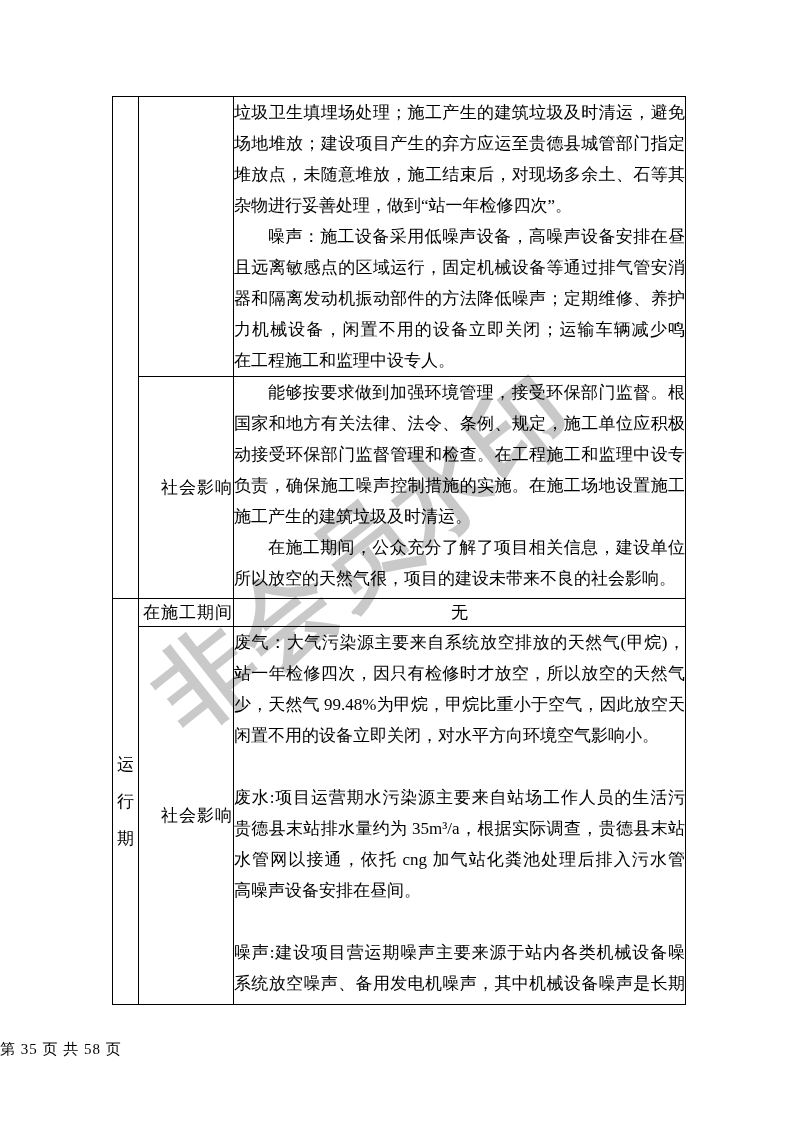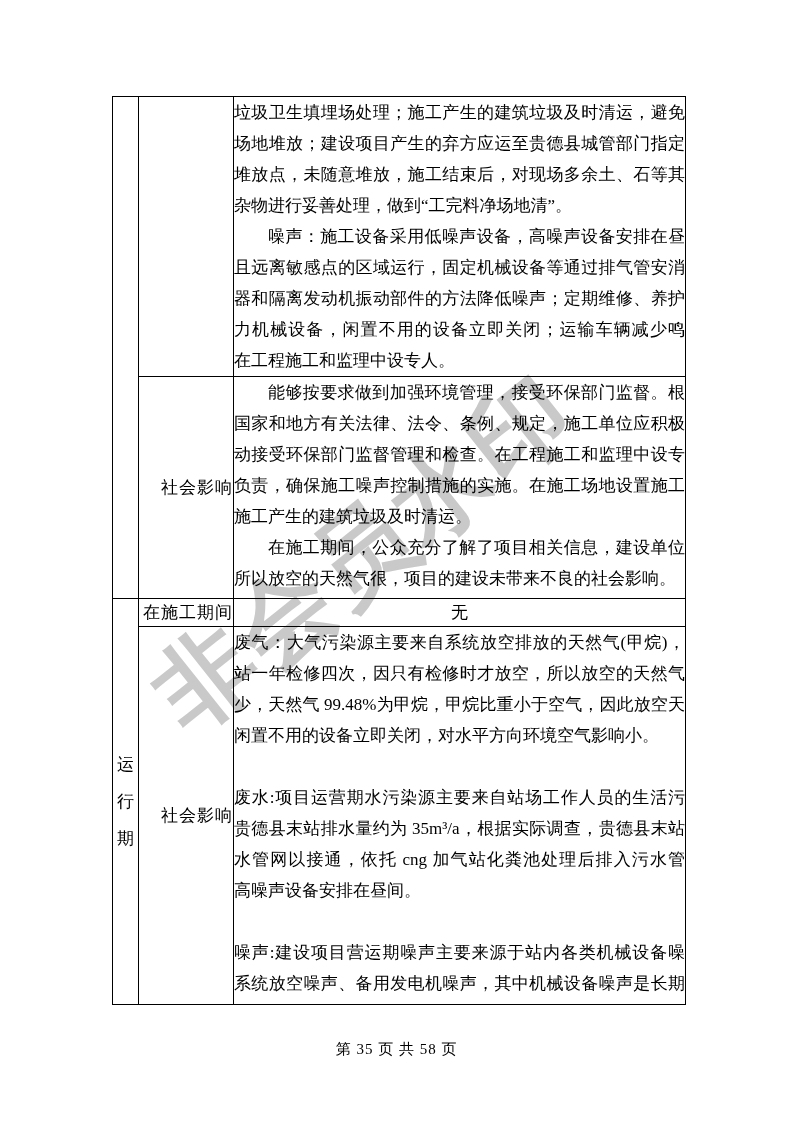--- a/index.html
+++ b/index.html
@@ -49,21 +49,21 @@
   }
   .line.last{text-align-last:left;}
   .line.indent{text-indent:2em;}
   .line.center{text-align:center;text-align-last:center;}
   td.details.mid .line{height:26px;line-height:26px;}
   .spacer{height:31px;}
 
   
   .footer{
     position:absolute;left:0;top:1040px;width:793px;
-    text-align:center;font-size:15px;letter-spacing:1px;z-index:2;
+    text-align:left;font-size:15px;letter-spacing:1px;z-index:2;
   }
 </style>
 </head>
 <body>
 
 <div class="page">
 
   <div class="watermark" style="color: rgb(201, 201, 201);">非会员水印</div>
 
   <table class="doc">
@@ -73,21 +73,21 @@
       <col class="c-details">
     </colgroup>
     <tbody>
       <tr class="r1">
         <td class="period" rowspan="2"></td>
         <td class="category"></td>
         <td class="details">
             <div class="line">垃圾卫生填埋场处理；施工产生的建筑垃圾及时清运，避免在</div>
             <div class="line">场地堆放；建设项目产生的弃方应运至贵德县城管部门指定的</div>
             <div class="line">堆放点，未随意堆放，施工结束后，对现场多余土、石等其他</div>
-            <div class="line last">杂物进行妥善处理，做到“工完料净场地清”。</div>
+            <div class="line last">杂物进行妥善处理，做到“站一年检修四次”。</div>
             <div class="line indent">噪声：施工设备采用低噪声设备，高噪声设备安排在昼间</div>
             <div class="line">且远离敏感点的区域运行，固定机械设备等通过排气管安消音</div>
             <div class="line">器和隔离发动机振动部件的方法降低噪声；定期维修、养护动</div>
             <div class="line">力机械设备，闲置不用的设备立即关闭；运输车辆减少鸣笛。</div>
             <div class="line last">在工程施工和监理中设专人。</div>
           </td>
       </tr>
       <tr class="r2">
         <td class="category">社会影响</td>
         <td class="details">

